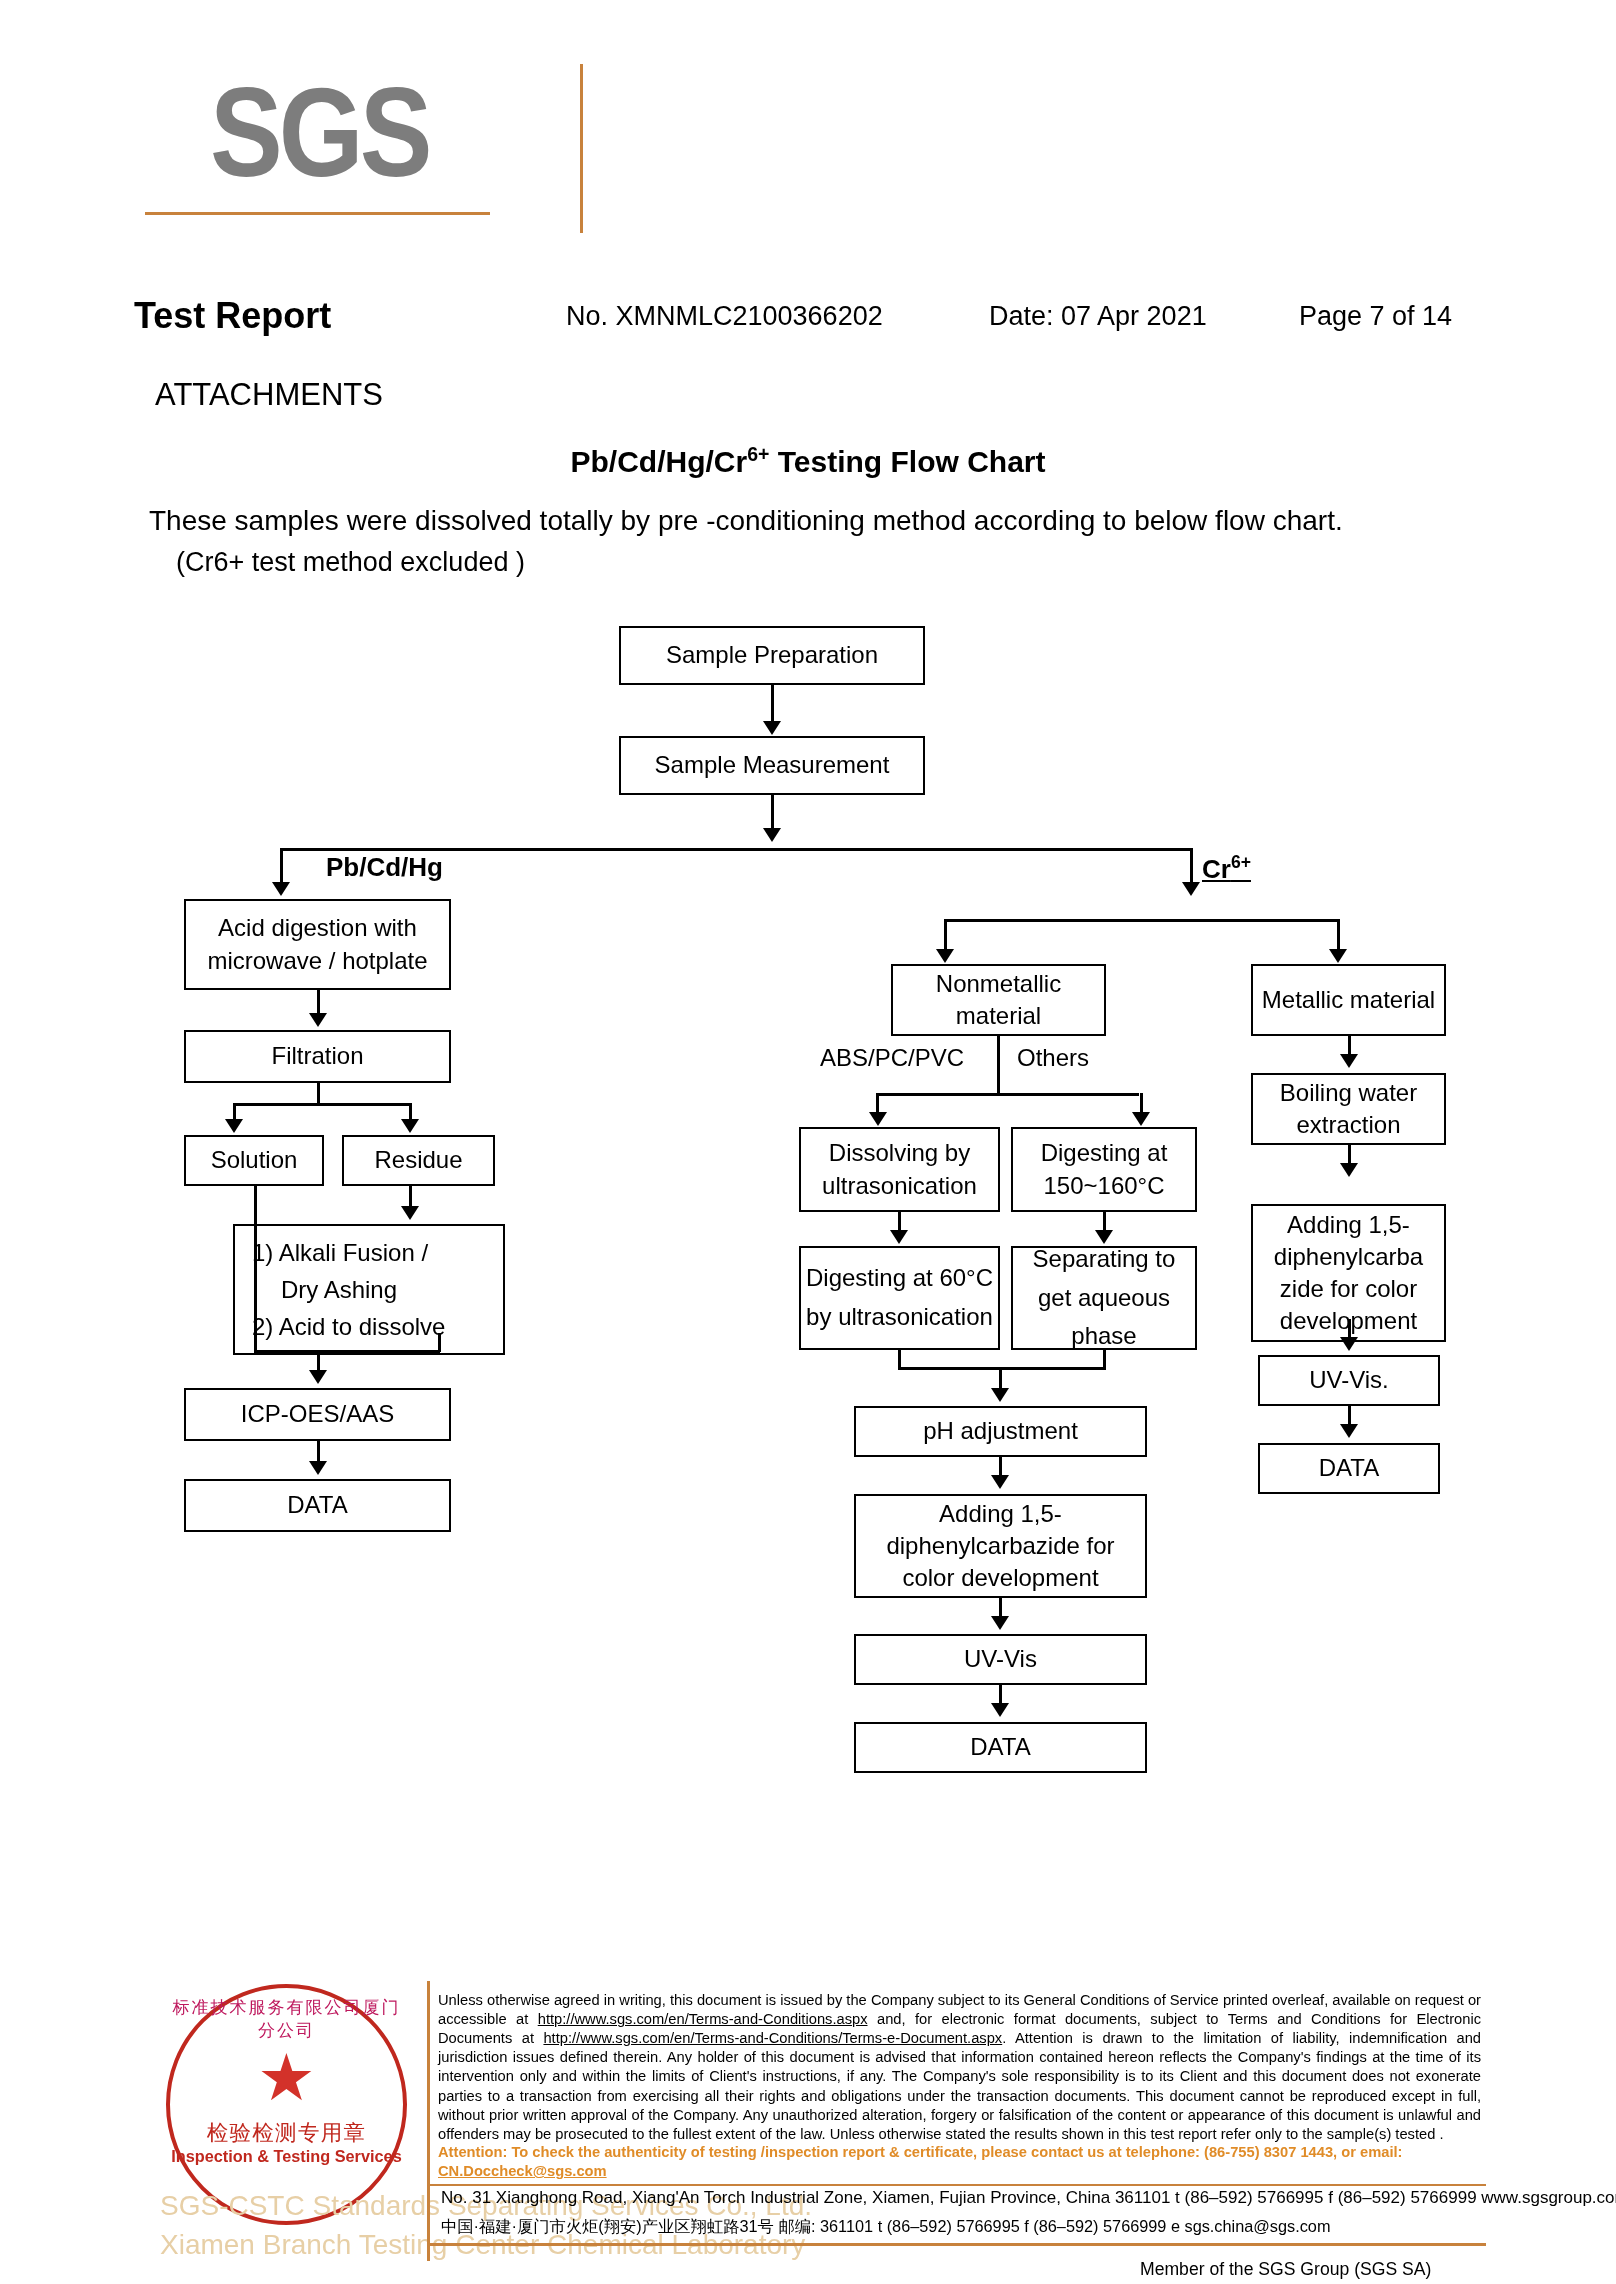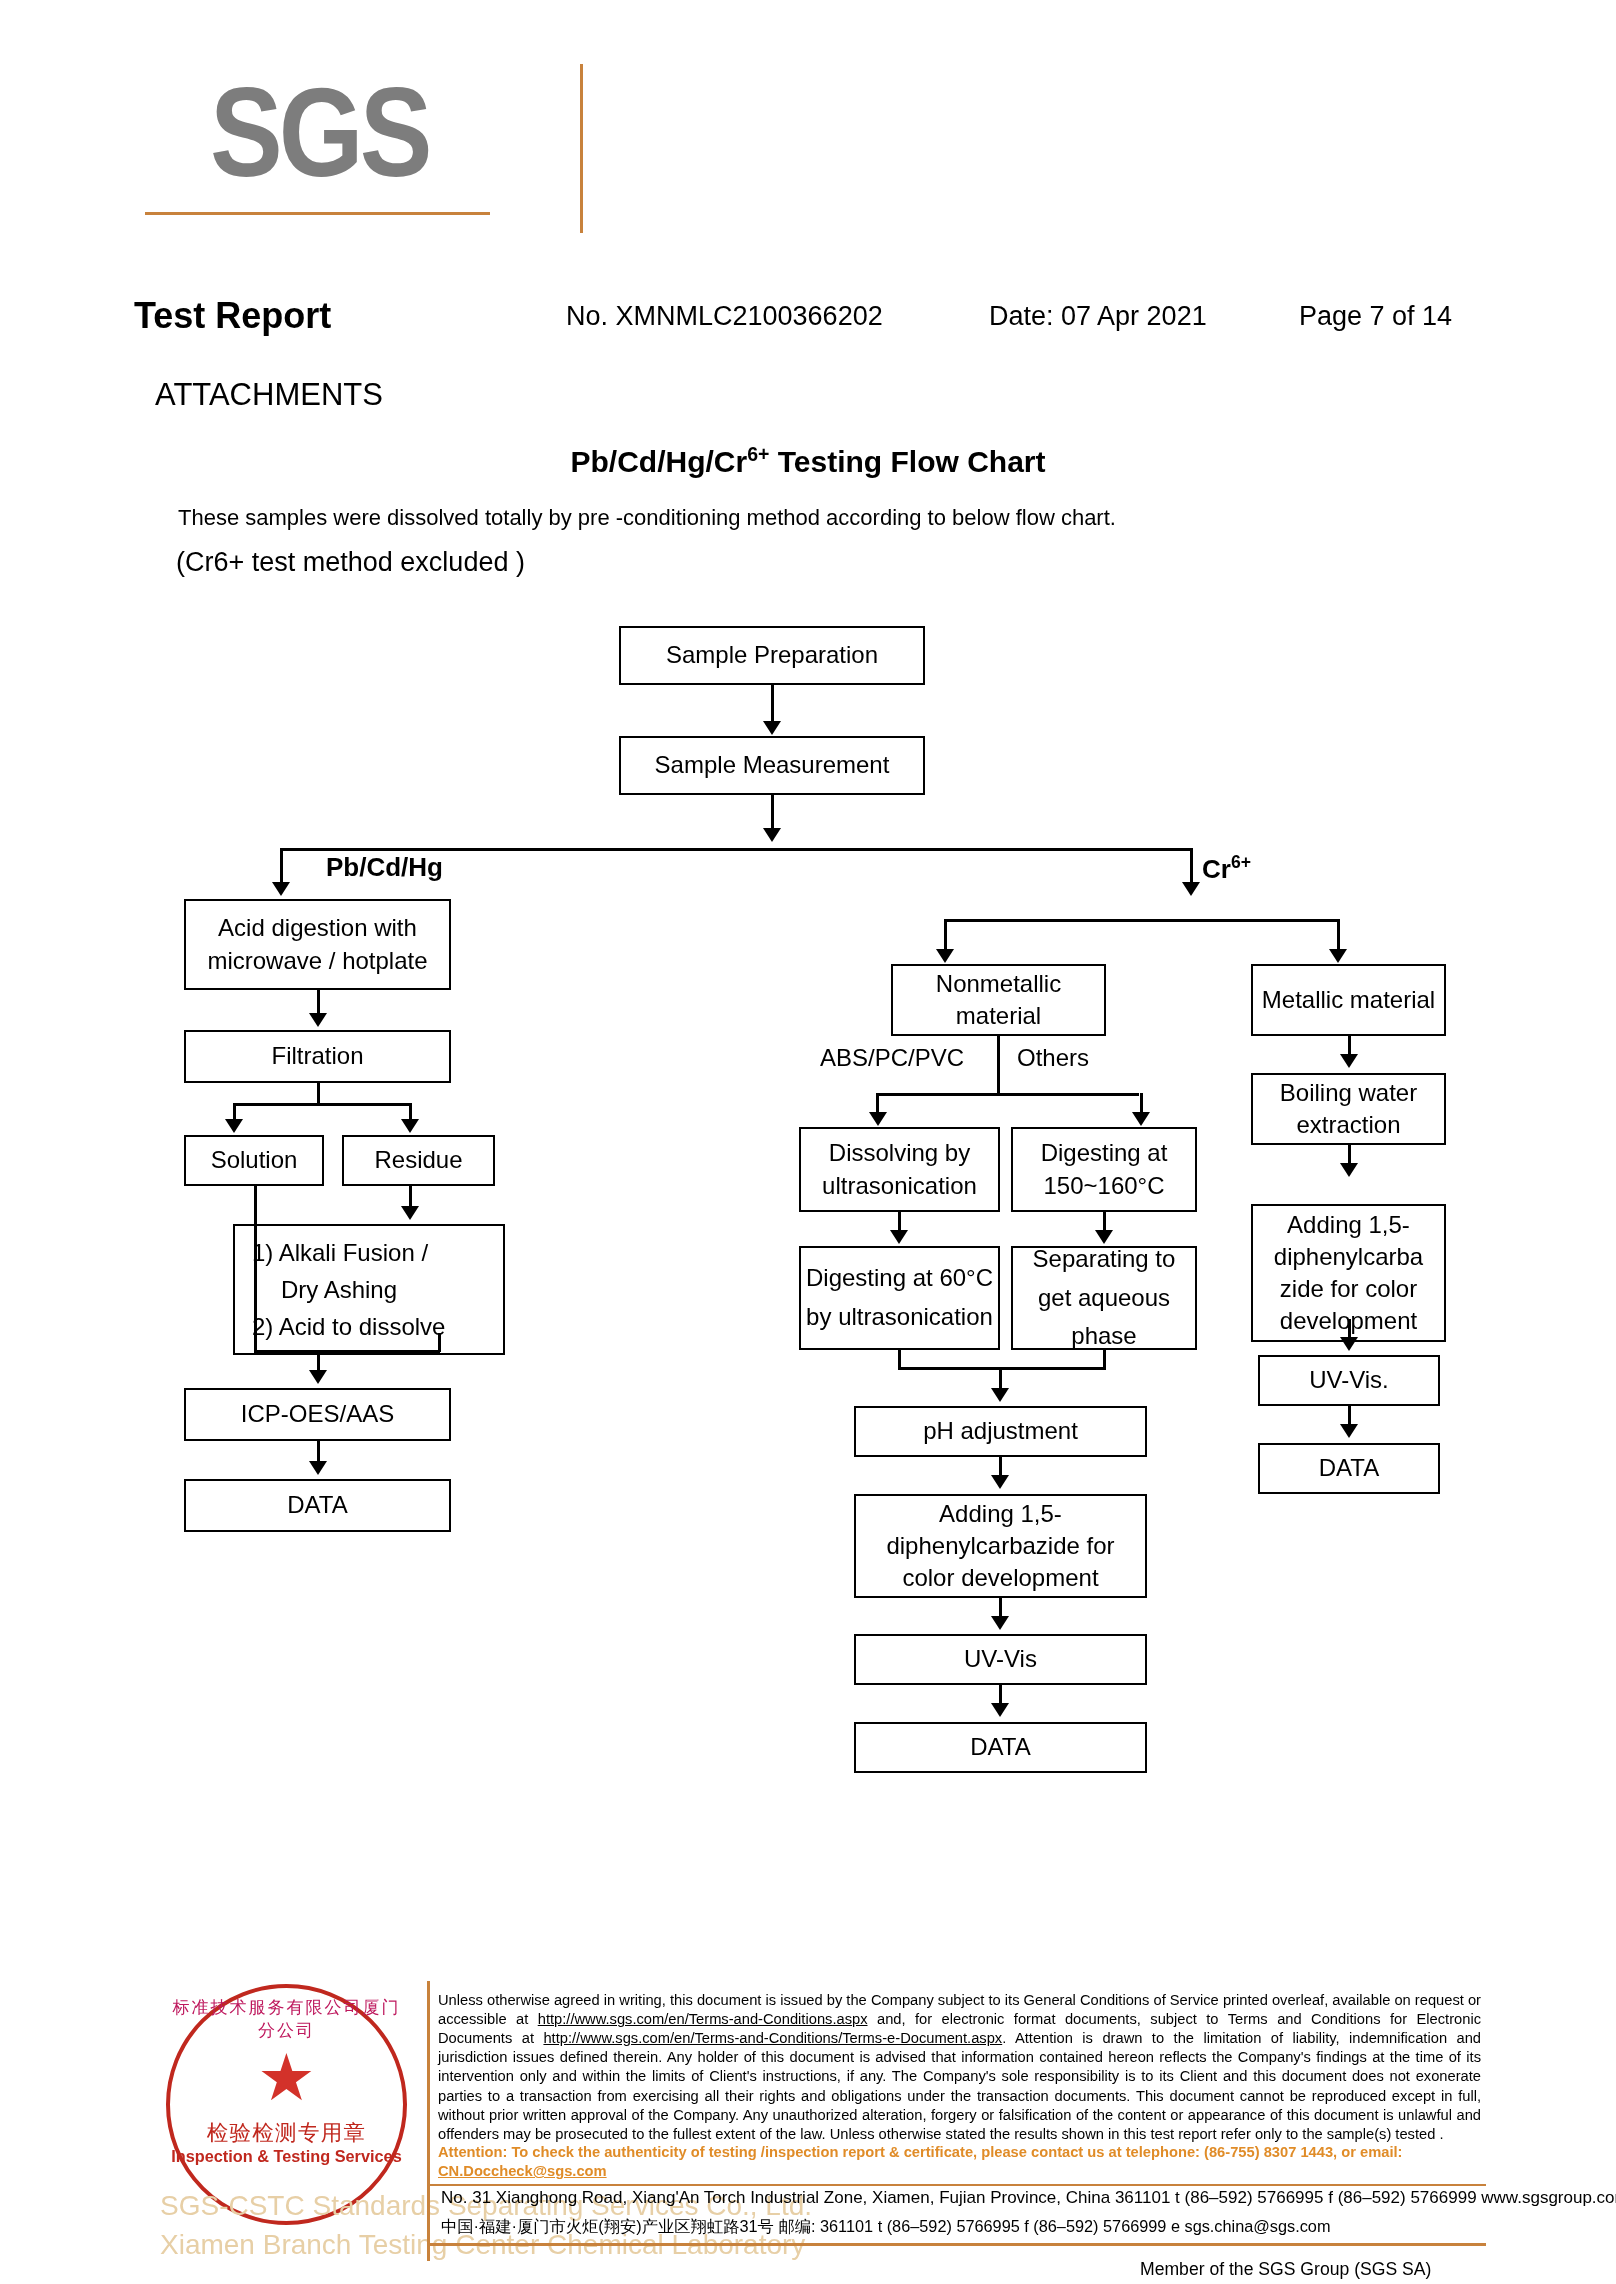--- a/index.html
+++ b/index.html
@@ -19,21 +19,21 @@
   #hdr-title{left:134px;top:295px;font-size:36px;font-weight:bold;}
   #hdr-no{left:566px;top:301px;font-size:27px;}
   #hdr-date{left:989px;top:301px;font-size:27px;}
   #hdr-page{left:1299px;top:301px;font-size:27px;}
   #attachments{left:155px;top:377px;font-size:31px;}
 
   
   #flow-title{position:absolute;left:0;top:443px;width:1616px;text-align:center;
               font-size:30px;font-weight:bold;white-space:nowrap;}
   #flow-title sup{font-size:19.5px;vertical-align:super;}
-  #intro1{position:absolute;left:178px;top:505px;font-size:22px;white-space:nowrap;}
+  #intro1{position:absolute;left:149px;top:505px;font-size:28px;white-space:nowrap;}
   #intro2{position:absolute;left:176px;top:547px;font-size:27px;white-space:nowrap;}
 
   
   #chart{position:absolute;left:0;top:606px;width:1616px;height:1290px;}
   .box{position:absolute;border:2px solid #000;background:#fff;box-sizing:border-box;
        display:flex;align-items:center;justify-content:center;text-align:center;
        font-size:24px;line-height:1.34;padding:2px 3.9px;}
   .box.tight{line-height:1.55;}
   .box.leftal{justify-content:flex-start;text-align:left;padding-left:17px;}
   .ln{position:absolute;background:#000;}
@@ -103,21 +103,21 @@
   <div class="ln vl" style="left:771px;top:189px;height:38px;"></div>
   <div class="arw" style="left:763px;top:222px;"></div>
 
   <div class="ln hl" style="left:280px;top:242px;width:912px;"></div>
   <div class="ln vl" style="left:280px;top:242px;height:39px;"></div>
   <div class="arw" style="left:272px;top:276px;"></div>
   <div class="ln vl" style="left:1190px;top:242px;height:39px;"></div>
   <div class="arw" style="left:1182px;top:276px;"></div>
 
   <div class="blabel" style="left:326px;top:246px;">Pb/Cd/Hg</div>
-  <div class="blabel" style="left:1202px;top:246px;"><span>Cr</span><sup>6+</sup></div>
+  <div class="blabel" style="left:1202px;top:246px;text-decoration:underline;"><span>Cr</span><sup>6+</sup></div>
 
   <div class="box" style="left:184px;top:293px;width:267px;height:91px;">Acid digestion with microwave / hotplate</div>
   <div class="ln vl" style="left:317px;top:384px;height:27px;"></div>
   <div class="arw" style="left:309px;top:407px;"></div>
 
   <div class="box" style="left:184px;top:424px;width:267px;height:53px;">Filtration</div>
   <div class="ln vl" style="left:317px;top:477px;height:21px;"></div>
   <div class="ln hl" style="left:233px;top:497px;width:176px;"></div>
   <div class="ln vl" style="left:233px;top:497px;height:21px;"></div>
   <div class="arw" style="left:225px;top:513px;"></div>

